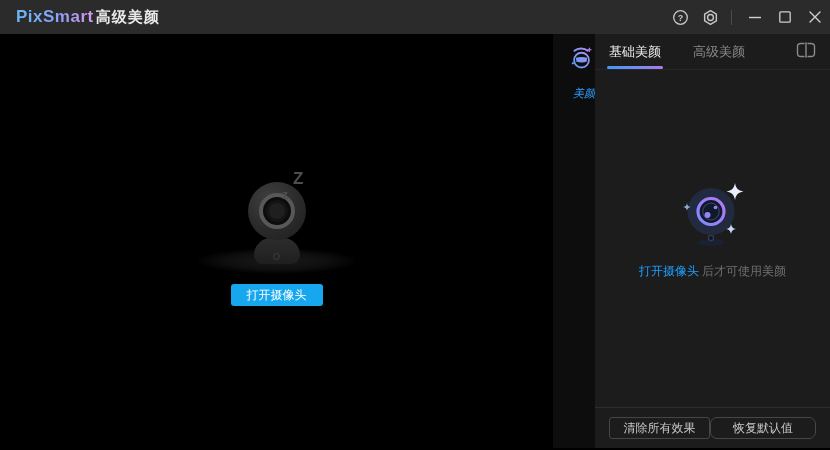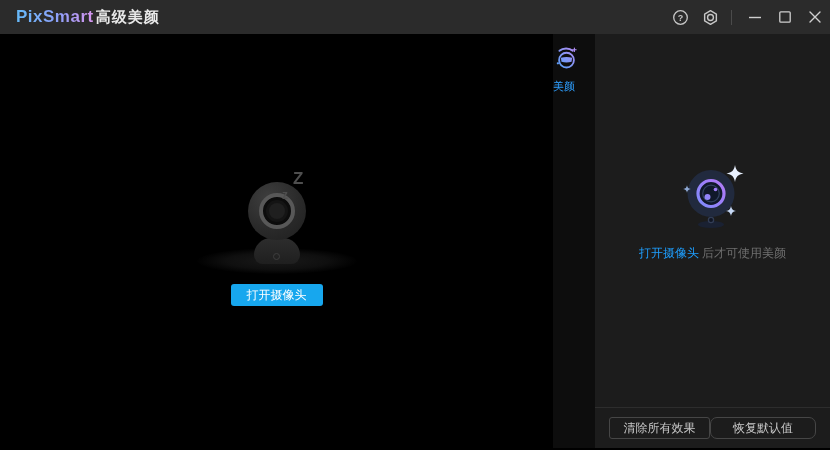--- a/index.html
+++ b/index.html
@@ -74,22 +74,22 @@
     background:#17a7ee; color:#fff; font-size:12px; cursor:pointer;
     font-family:inherit;
   }
 
   
   .side-nav {
     flex:0 0 42px; width:42px; background:#0d0d0d;
     display:flex; flex-direction:column; align-items:center; padding-top:7px;
   }
   .nav-item {
-    width:42px; display:flex; flex-direction:column; align-items:flex-start;
-    padding:4px 0 9px; cursor:pointer; gap:3px;
+    width:42px; display:flex; flex-direction:column; align-items:flex-end;
+    padding:4px 0 9px; cursor:pointer; gap:10px;font-style:italic;
   }
   .nav-item .nav-label { font-size:11px; color:#757575; }
   .nav-item.active .nav-label { color:#2e9fff; }
 
   
   .panel {
     flex:0 0 235px; width:235px; background:#1c1c1c;
     display:flex; flex-direction:column;
   }
   .panel-header {
@@ -215,20 +215,38 @@
             <circle cx="13" cy="14.6" r="7.1" stroke="url(#bg1)" stroke-width="1.8" fill="none"></circle>
             <path d="M7.6 12.3 Q13 10.9 18.4 12.3 L17.9 16.1 Q13 17.7 8.1 16.1 Z" fill="url(#bg1)"></path>
             <circle cx="4.7" cy="17.6" r="1.1" fill="url(#bg1)"></circle>
           </svg>
         </span>
         <span class="nav-label">美颜</span>
       </div>
     </nav>
 
     <aside class="panel">
+      <div class="panel-header">
+        <div class="tab active">
+          <span>基础美颜</span>
+          <i class="tab-underline"></i>
+        </div>
+        <div class="tab">
+          <span>高级美颜</span>
+        </div>
+        <button class="compare-btn">
+          <span>
+            <svg width="20" height="16" viewBox="0 0 20 16">
+              <path d="M8 1.5 H5 Q1.5 1.5 1.5 4.5 V11.5 Q1.5 14.5 5 14.5 H8" stroke="#8a8a8a" stroke-width="1.4" fill="none" stroke-linecap="round"></path>
+              <path d="M12 1.5 H15 Q18.5 1.5 18.5 4.5 V11.5 Q18.5 14.5 15 14.5 H12" stroke="#8a8a8a" stroke-width="1.4" fill="none" stroke-linecap="round"></path>
+              <path d="M10 0.8 V15.2" stroke="#8a8a8a" stroke-width="1.4" stroke-linecap="round"></path>
+            </svg>
+          </span>
+        </button>
+      </div>
 
       <div class="panel-body">
         <div class="placeholder">
           <span>
             <svg width="72" height="68" viewBox="0 0 72 68">
               <defs>
                 <linearGradient id="wg" x1="0" y1="68" x2="72" y2="0" gradientUnits="userSpaceOnUse">
                   <stop offset="0" stop-color="#4fa0ff"></stop>
                   <stop offset="0.6" stop-color="#a57bf8"></stop>
                   <stop offset="1" stop-color="#e98be4"></stop>

